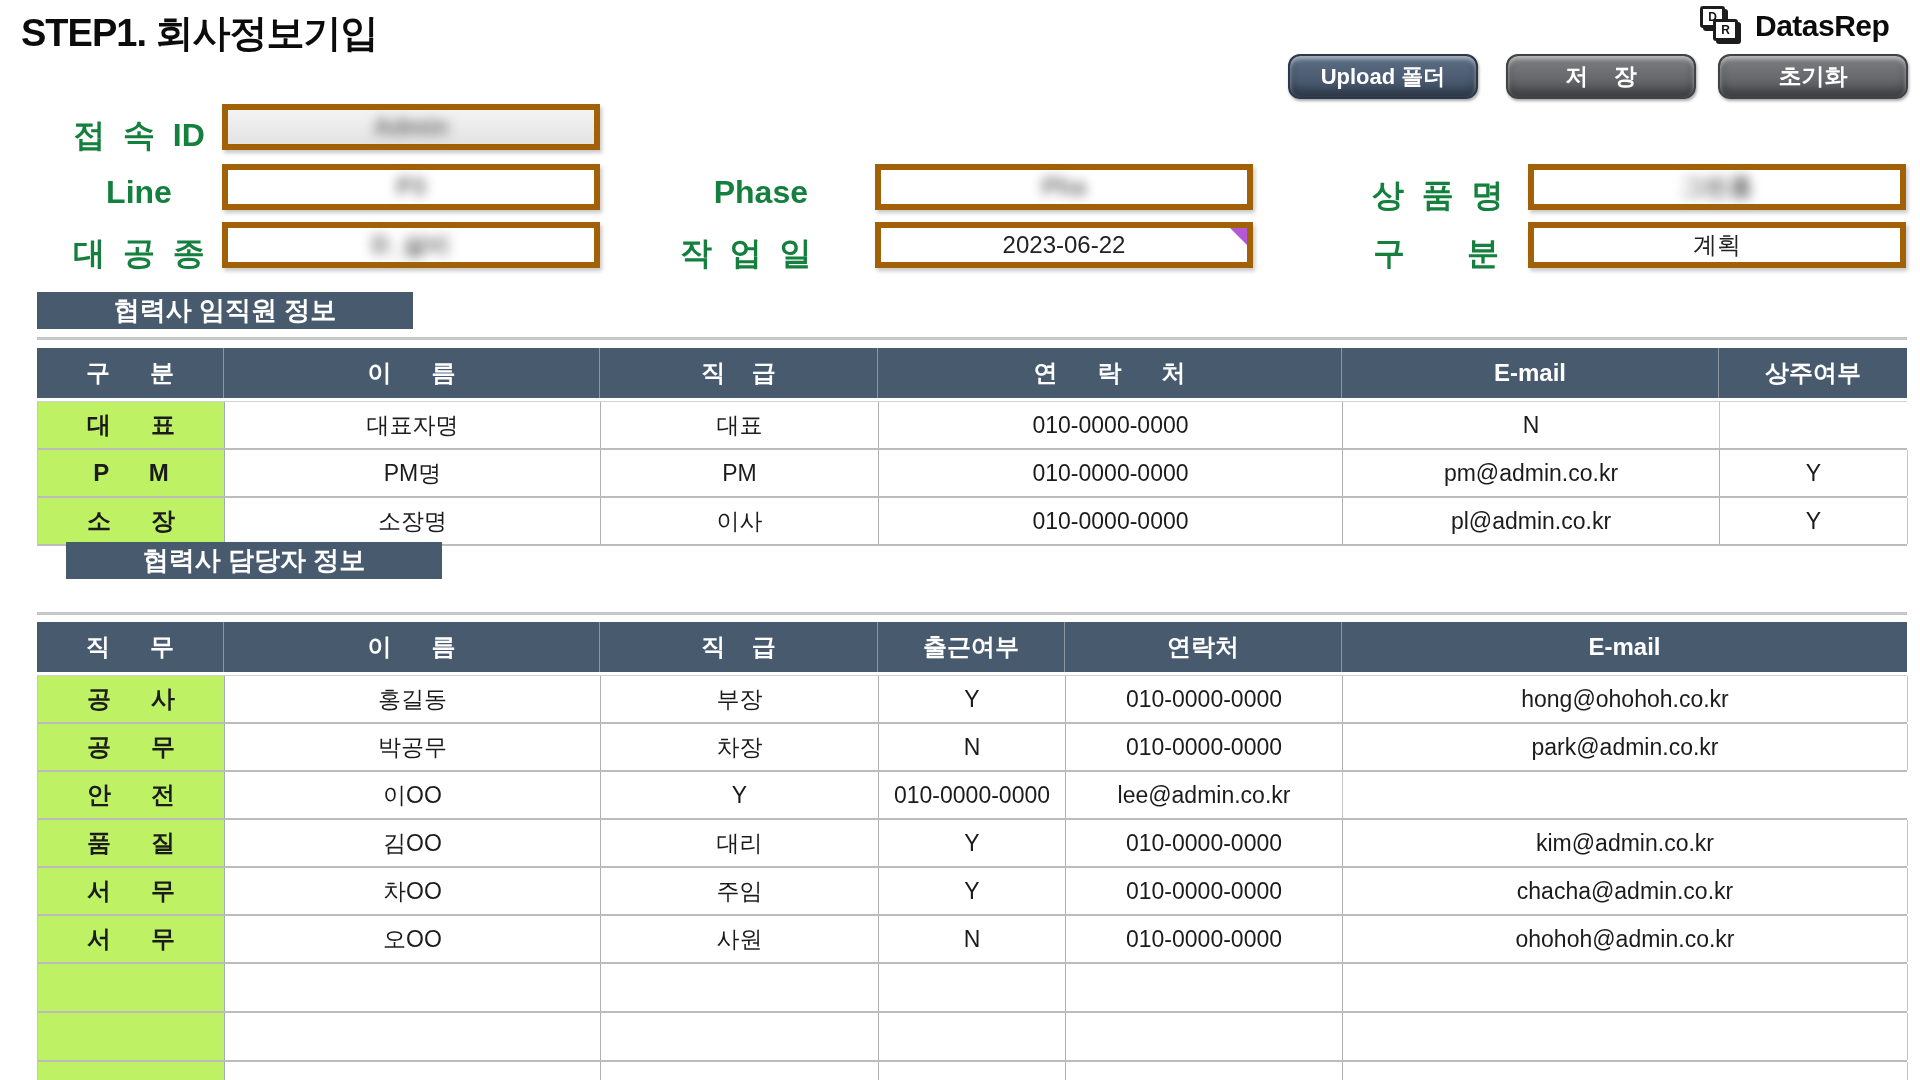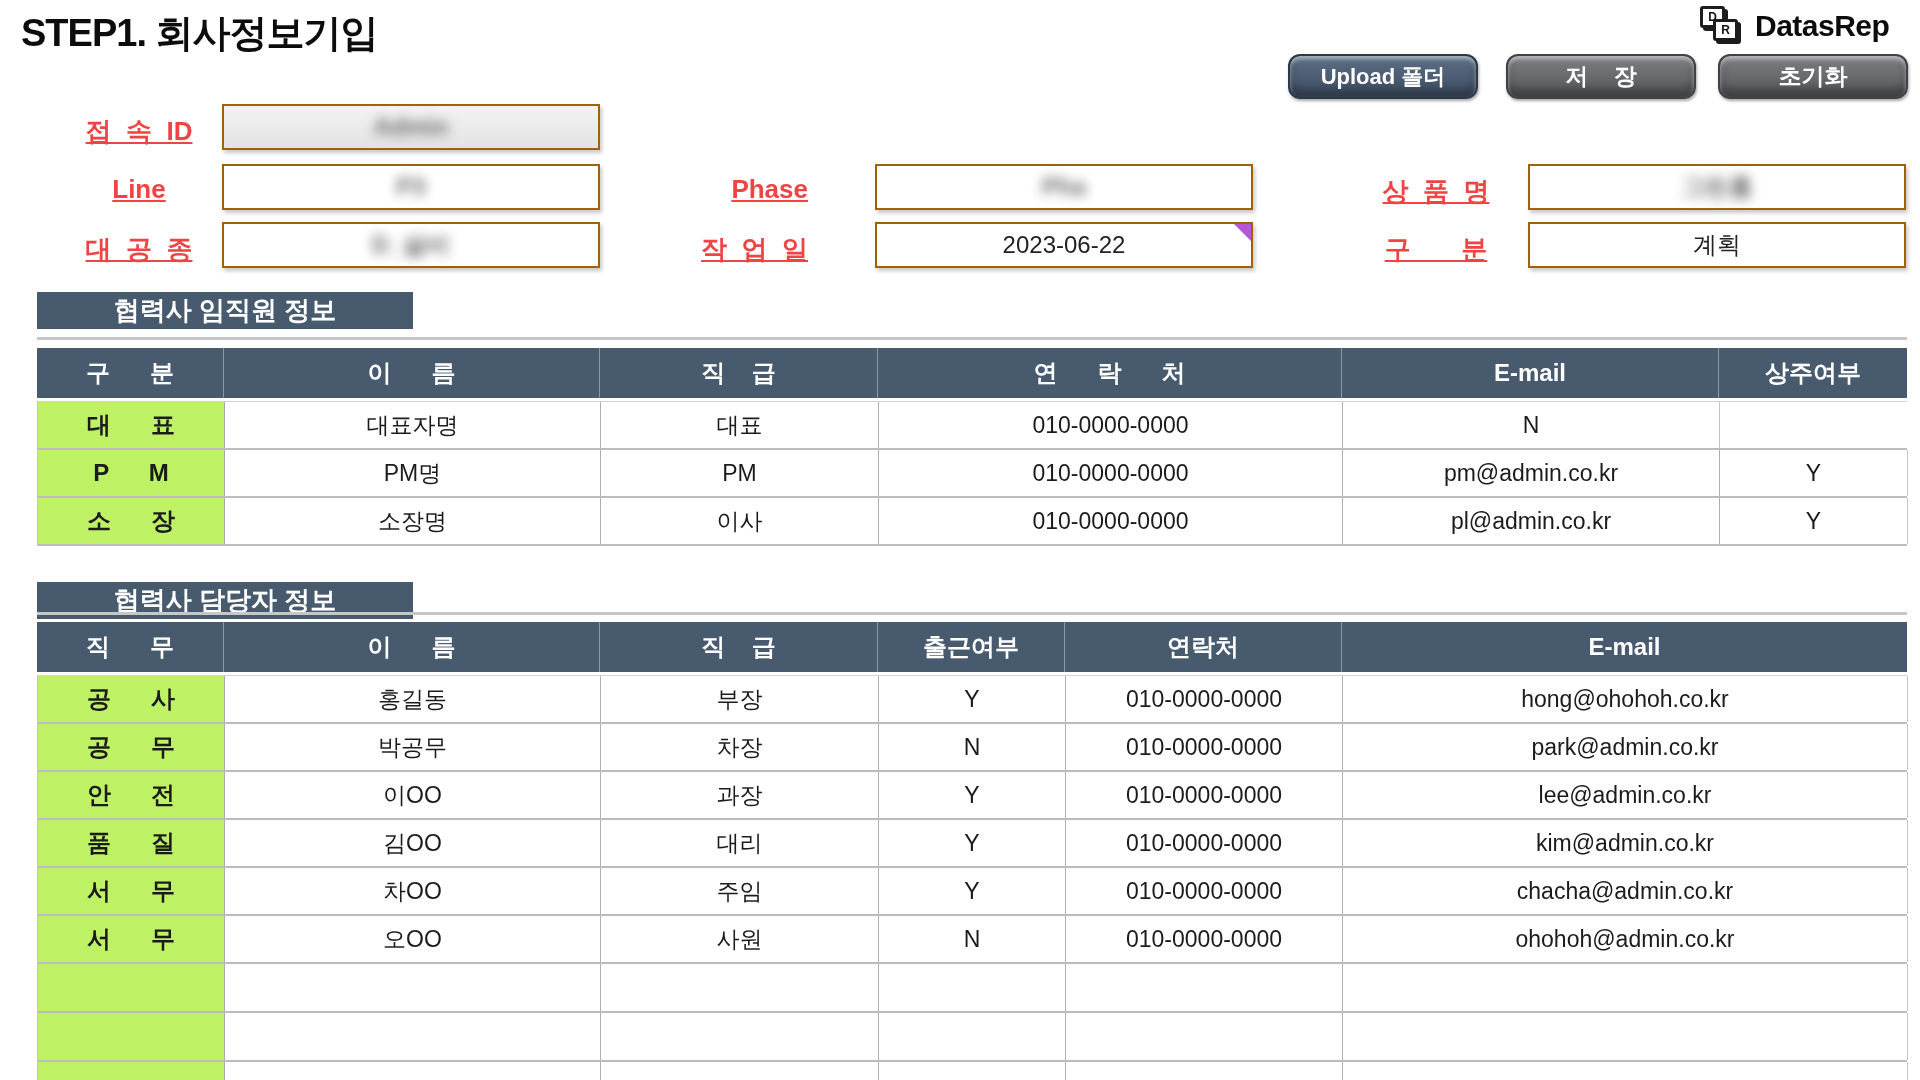--- a/index.html
+++ b/index.html
@@ -25,39 +25,39 @@
   .btn { top:54px; height:45px; width:190px; border-radius:12px; color:#fff; font-weight:bold;
     font-size:23px; display:flex; align-items:center; justify-content:center; white-space:pre; cursor:pointer;
     box-shadow:inset 0 3px 4px rgba(255,255,255,0.5), inset 0 -8px 10px rgba(0,0,0,0.30), 1px 2px 3px rgba(0,0,0,0.35); }
   .btn-upload { left:1288px; background:linear-gradient(#5b6d84,#41526827); background-color:#47586e;
     background:linear-gradient(#5b6d84,#3f4f64); border:2px solid #2c394a; font-size:22px; }
   .btn-grey { background:linear-gradient(#7c7e81,#55575a); border:2px solid #414245; }
   .btn-save { left:1506px; }
   .btn-reset { left:1718px; }
 
   
-  .f-label { font-size:26px; font-weight:bold; color:#ef4444; white-space:pre; text-align:center;text-decoration:underline; }
+  .f-label { font-size:32px; font-weight:bold; color:#15803d; white-space:pre; text-align:center; }
   .lbl-a { left:60px; width:158px; }
   .lbl-b { left:680px; width:128px;text-align:right; }
   .lbl-c { left:1372px; width:128px; }
-  .f-box { width:378px; height:46px; background:#ffffff; border:2px solid #a16207;
+  .f-box { width:378px; height:46px; background:#ffffff; border:6px solid #a16207;
     box-shadow:2px 3px 4px rgba(0,0,0,0.22); display:flex; align-items:center; justify-content:center;
     font-size:24px; color:#222; position:absolute; }
   .f-box.grey { background:linear-gradient(#f3f3f3,#e3e3e3); }
   .col-a { left:222px; } .col-b { left:875px; } .col-c { left:1528px;justify-content:center; }
   .row-1 { top:104px; } .row-2 { top:164px; } .row-3 { top:222px; }
   .lrow-1 { top:114px; } .lrow-2 { top:174px; } .lrow-3 { top:232px; }
   .redacted { filter:blur(6px); color:#6a6a6a; font-weight:bold; }
   .corner-flag { position:absolute; top:0; right:0; width:0; height:0;
     border-top:17px solid #b558d8; border-left:17px solid transparent; }
 
   
   .badge { left:37px; width:376px; height:37px; background:#475a6e; color:#ffffff;
     font-size:26px; font-weight:bold; display:flex; align-items:center; justify-content:center; }
-  .badge-1 { top:292px; } .badge-2 { top:582px; }
+  .badge-1 { top:292px; } .badge-2 { top:542px;margin-left:29px; }
   .rule { left:37px; width:1870px; height:3px; background:#c7c7c7; }
   .rule-1 { top:337px; } .rule-2 { top:612px; }
 
   
   .tbl { left:37px; width:1870px; }
   .tbl-1 { top:348px; } .tbl-2 { top:622px; }
   .thead { display:grid; height:50px; background:#475a6e; margin-bottom:3px; }
   .cols-1 { grid-template-columns:187px 376px 278px 464px 377px 188px; }
   .cols-2 { grid-template-columns:187px 376px 278px 187px 277px 565px; }
   .th { display:flex; align-items:center; justify-content:center; color:#ffffff; font-weight:bold;
@@ -184,21 +184,20 @@
       <div class="td first">공      무</div>
       <div class="td">박공무</div>
       <div class="td">차장</div>
       <div class="td">N</div>
       <div class="td">010-0000-0000</div>
       <div class="td">park@admin.co.kr</div>
     </div>
     <div class="tr cols-2">
       <div class="td first">안      전</div>
       <div class="td">이OO</div>
-      <div class="td">과장</div>
       <div class="td">Y</div>
       <div class="td">010-0000-0000</div>
       <div class="td">lee@admin.co.kr</div>
     </div>
     <div class="tr cols-2">
       <div class="td first">품      질</div>
       <div class="td">김OO</div>
       <div class="td">대리</div>
       <div class="td">Y</div>
       <div class="td">010-0000-0000</div>

